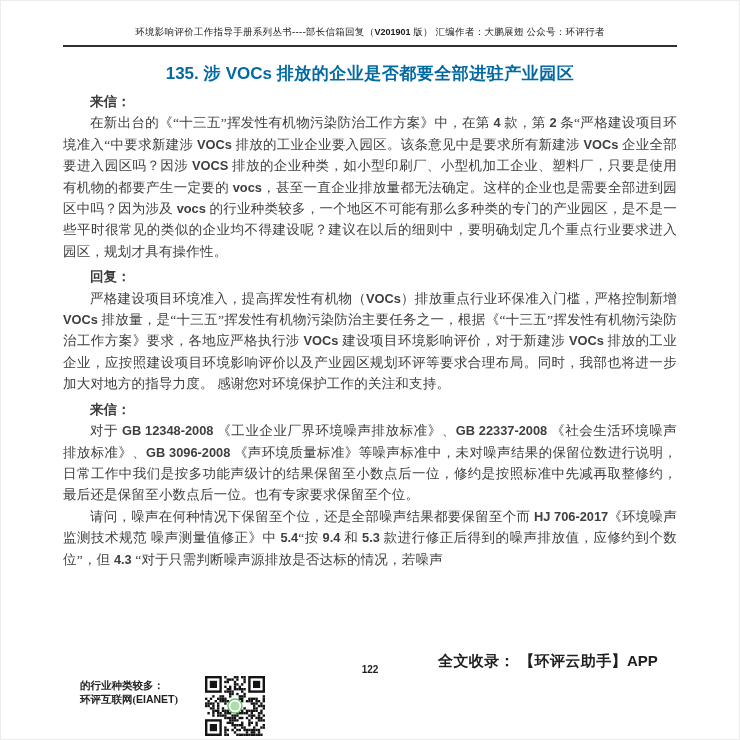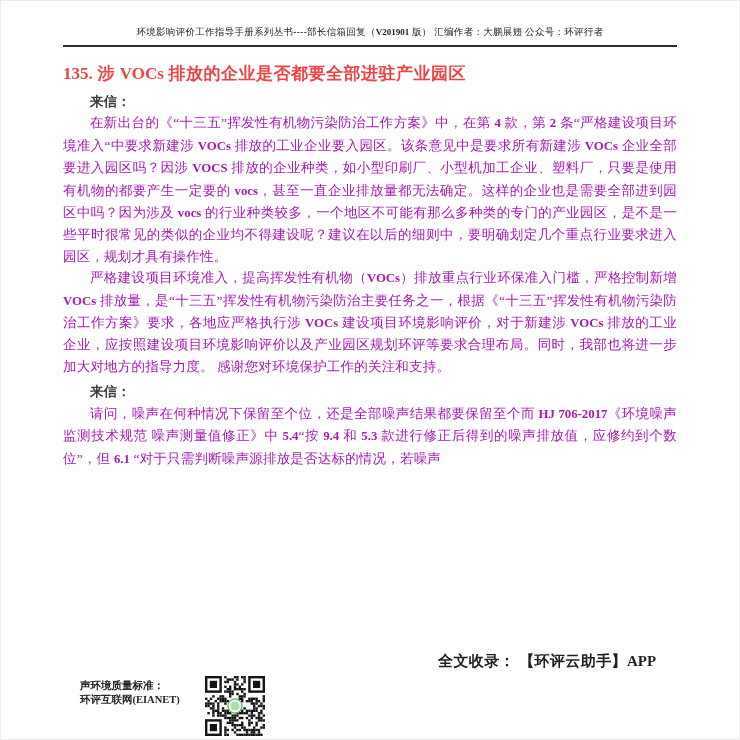--- a/index.html
+++ b/index.html
@@ -14,33 +14,33 @@
     position:absolute; top:26px; left:63px; width:614px;
     text-align:center; font-size:9.5px; color:#1c1c1c;
     padding-bottom:6px; border-bottom:2px solid #2f2f2f;
     letter-spacing:0.3px; white-space:nowrap;
   }
   .content {
     position:absolute; top:50px; left:63px; width:614px; height:616px;
     overflow:hidden;
   }
   .section-title {
-    font-size:17px; font-weight:bold; color:#ef4444;
-    margin:11px 0 5px 0; letter-spacing:0.5px; line-height:25px;
+    font-size:17px; font-weight:bold; color:#0369a1;
+    margin:11px 0 5px 0; letter-spacing:0.5px; line-height:25px;text-align:center;
   }
   .label {
     font-size:13.5px; font-weight:bold; color:#3c3c3c;
     text-indent:2em; line-height:21.4px; margin-top:4px;
   }
   .body-para {
     font-size:13.5px; line-height:21.4px; text-align:justify;
-    text-indent:2em; color:#a21caf; letter-spacing:0.2px;
+    text-indent:2em; color:#404040; letter-spacing:0.2px;
   }
   .lat {
-    font-family:Liberation Serif, serif;
+    font-family:Liberation Sans, sans-serif;
     font-weight:700; font-size:0.95em; letter-spacing:0;
   }
   .section-title .lat { font-size:1em; }
   .page-number {
     position:absolute; top:664px; left:0; width:740px; text-align:center;
     font-family:"Liberation Sans","DejaVu Sans",sans-serif;
     font-size:10px; font-weight:700; color:#1e1e1e;
   }
   .footer-left {
     position:absolute; top:679px; left:80px;
@@ -65,34 +65,37 @@
   </div>
 
   <div class="content">
 
     <div class="section-title"><span class="lat">135.</span> 涉 <span class="lat">VOCs</span> 排放的企业是否都要全部进驻产业园区</div>
 
     <div class="label">来信：</div>
 
     <div class="body-para">在新出台的《“十三五”挥发性有机物污染防治工作方案》中，在第 <span class="lat">4</span> 款，第 <span class="lat">2</span> 条“严格建设项目环境准入“中要求新建涉 <span class="lat">VOCs</span> 排放的工业企业要入园区。该条意见中是要求所有新建涉 <span class="lat">VOCs</span> 企业全部要进入园区吗？因涉 <span class="lat">VOCS</span> 排放的企业种类，如小型印刷厂、小型机加工企业、塑料厂，只要是使用有机物的都要产生一定要的 <span class="lat">vocs</span>，甚至一直企业排放量都无法确定。这样的企业也是需要全部进到园区中吗？因为涉及 <span class="lat">vocs</span> 的行业种类较多，一个地区不可能有那么多种类的专门的产业园区，是不是一些平时很常见的类似的企业均不得建设呢？建议在以后的细则中，要明确划定几个重点行业要求进入园区，规划才具有操作性。</div>
 
+    <div class="label">回复：</div>
 
     <div class="body-para">严格建设项目环境准入，提高挥发性有机物（<span class="lat">VOCs</span>）排放重点行业环保准入门槛，严格控制新增 <span class="lat">VOCs</span> 排放量，是“十三五”挥发性有机物污染防治主要任务之一，根据《“十三五”挥发性有机物污染防治工作方案》要求，各地应严格执行涉 <span class="lat">VOCs</span> 建设项目环境影响评价，对于新建涉 <span class="lat">VOCs</span> 排放的工业企业，应按照建设项目环境影响评价以及产业园区规划环评等要求合理布局。同时，我部也将进一步加大对地方的指导力度。  感谢您对环境保护工作的关注和支持。</div>
 
 
     <div class="label">来信：</div>
 
-
-    <div class="body-para">请问，噪声在何种情况下保留至个位，还是全部噪声结果都要保留至个而 <span class="lat">HJ 706-2017</span>《环境噪声监测技术规范 噪声测量值修正》中 <span class="lat">5.4</span>“按 <span class="lat">9.4</span> 和 <span class="lat">5.3</span> 款进行修正后得到的噪声排放值，应修约到个数位”，但 <span class="lat">6.1</span> “对于只需判断噪声源排放是否达标的情况，若噪声</div>
+    <div class="body-para">对于 <span class="lat">GB 12348-2008</span> 《工业企业厂界环境噪声排放标准》、<span class="lat">GB 22337-2008</span> 《社会生活环境噪声排放标准》、<span class="lat">GB 3096-2008</span> 《声环境质量标准》等噪声标准中，未对噪声结果的保留位数进行说明，日常工作中我们是按多功能声级计的结果保留至小数点后一位，修约是按照标准中先减再取整修约，最后还是保留至小数点后一位。也有专家要求保留至个位。</div>
+
+    <div class="body-para">请问，噪声在何种情况下保留至个位，还是全部噪声结果都要保留至个而 <span class="lat">HJ 706-2017</span>《环境噪声监测技术规范 噪声测量值修正》中 <span class="lat">5.4</span>“按 <span class="lat">9.4</span> 和 <span class="lat">5.3</span> 款进行修正后得到的噪声排放值，应修约到个数位”，但 <span class="lat">4.3</span> “对于只需判断噪声源排放是否达标的情况，若噪声</div>
 
   </div>
 
+  <div class="page-number">122</div>
 
   <div class="footer-left">
-    <div>声环境质量标准：</div>
+    <div>的行业种类较多：</div>
     <div>环评互联网(<span class="lat">EIANET</span>)</div>
   </div>
 
   <svg class="qr" id="qr-svg" viewBox="0 0 60 60" fill="#141414">
       <rect x="19.20" y="0.00" width="2.40" height="2.40"></rect>
       <rect x="28.80" y="0.00" width="2.40" height="2.40"></rect>
       <rect x="31.20" y="0.00" width="2.40" height="2.40"></rect>
       <rect x="36.00" y="0.00" width="2.40" height="2.40"></rect>
       <rect x="38.40" y="0.00" width="2.40" height="2.40"></rect>
       <rect x="21.60" y="2.40" width="2.40" height="2.40"></rect>

